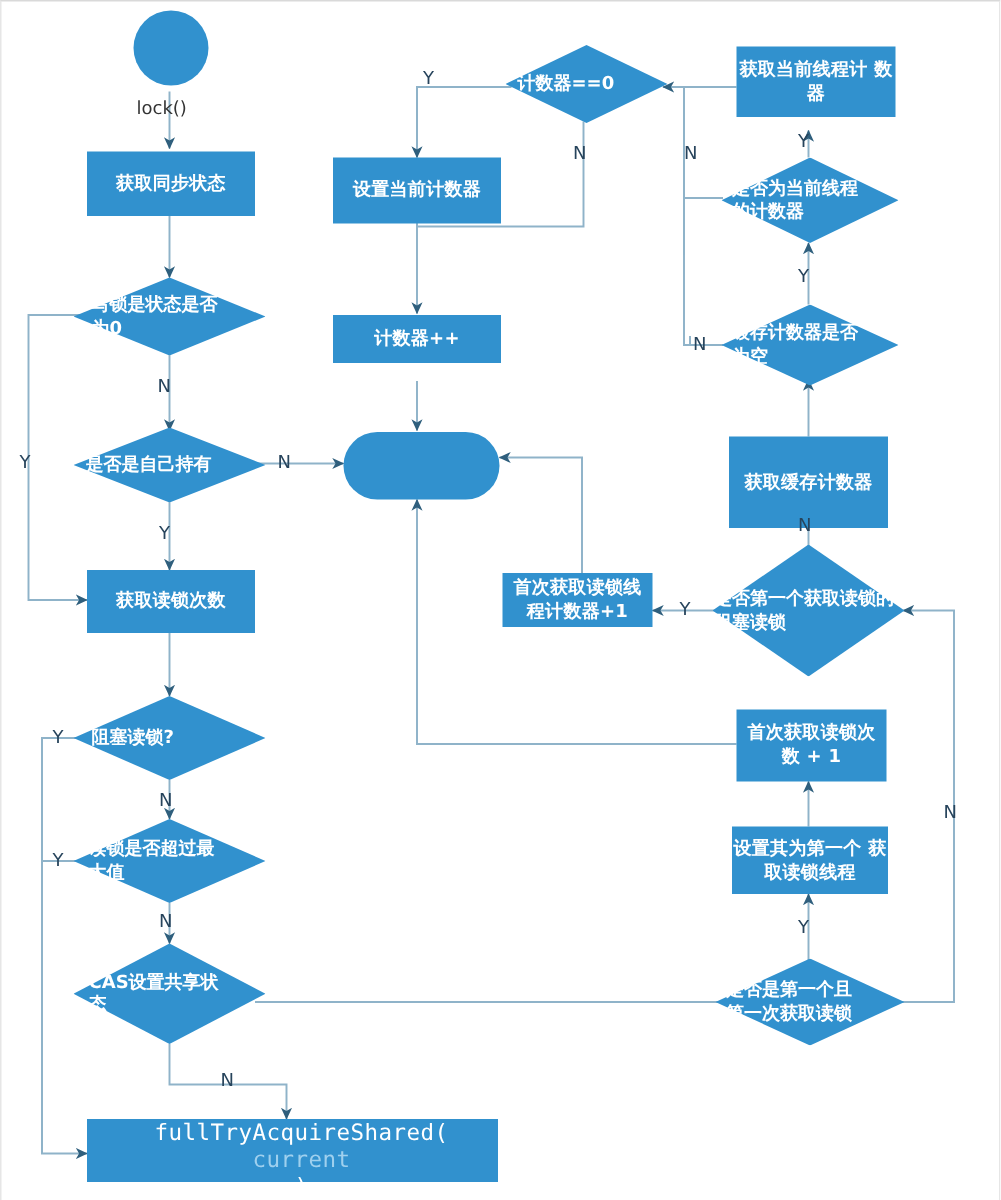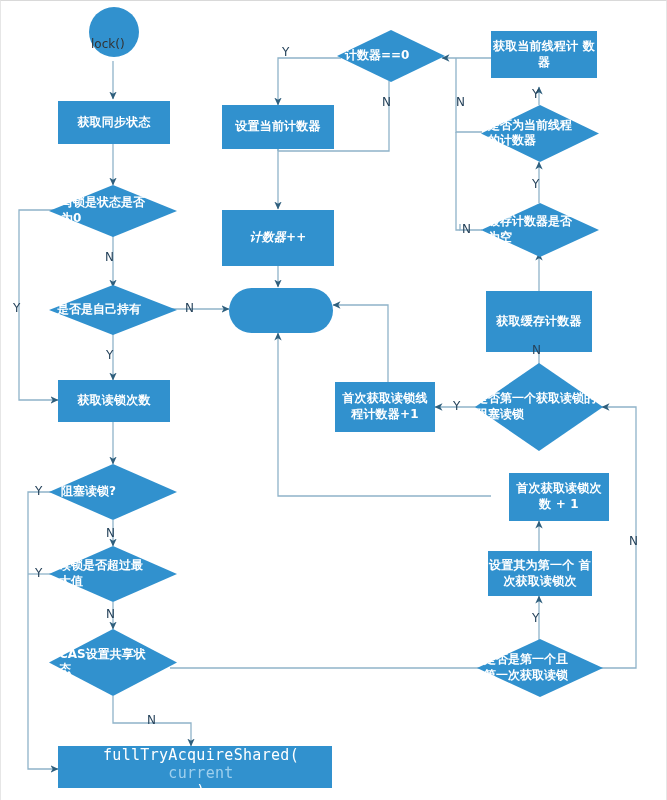--- a/index.html
+++ b/index.html
@@ -151,21 +151,21 @@
 
       <path d="M538,640 L538,595" marker-end="url(#ah)"></path>
 
       <path d="M582,667 L635,667 L635,406 L601,406" marker-end="url(#ah)"></path>
 
     </g>
   </svg>
 
   <div class="node circle" style="left:88px;top:6px;width:50px;height:50px;"></div>
 
-  <div class="start-label" style="left:90px;top:36px;">lock()</div>
+  <div class="start-label" style="left:90px;top:64px;">lock()</div>
 
   <div class="node rect" style="left:57px;top:100px;width:112px;height:43px;">获取同步状态</div>
 
   <div class="diamond-wrap" style="left:48px;top:184px;width:128px;height:52px;">
     <div class="diamond-shape"></div>
     <div class="diamond-label">写锁是状态是否
 为0</div>
   </div>
 
   <div class="diamond-wrap" style="left:48px;top:284px;width:128px;height:50px;">
@@ -195,21 +195,21 @@
   <div class="code-box" style="left:57px;top:745px;width:274px;height:42px;">
     <span>fullTryAcquireShared(</span>
       <span class="code-arg">current</span>
       <span>)</span>
   </div>
 
   <div class="node round" style="left:228px;top:287px;width:104px;height:45px;"></div>
 
   <div class="node rect" style="left:221px;top:104px;width:112px;height:44px;">设置当前计数器</div>
 
-  <div class="node rect" style="left:221px;top:209px;width:112px;height:56px;font-style:italic;">计数器++</div>
+  <div class="node rect" style="left:221px;top:209px;width:112px;height:32px;">计数器++</div>
 
   <div class="diamond-wrap" style="left:336px;top:29px;width:108px;height:52px;">
     <div class="diamond-shape"></div>
     <div class="diamond-label" style="width:92px;">计数器==0</div>
   </div>
 
   <div class="node rect" style="left:490px;top:30px;width:106px;height:47px;">获取当前线程计
 数器</div>
 
   <div class="diamond-wrap" style="left:480px;top:104px;width:118px;height:57px;">
@@ -225,28 +225,28 @@
   </div>
 
   <div class="node rect" style="left:485px;top:290px;width:106px;height:61px;">获取缓存计数器</div>
 
   <div class="diamond-wrap" style="left:474px;top:362px;width:128px;height:88px;">
     <div class="diamond-shape"></div>
     <div class="diamond-label" style="width:126px;">是否第一个获取读锁的
 阻塞读锁</div>
   </div>
 
-  <div class="node rect" style="left:334px;top:381px;width:100px;height:50px;">首次获取读锁线
+  <div class="node rect" style="left:334px;top:381px;width:100px;height:36px;">首次获取读锁线
 程计数器+1</div>
 
-  <div class="node rect" style="left:508px;top:472px;width:100px;height:48px;">首次获取读锁次
+  <div class="node rect" style="left:490px;top:472px;width:100px;height:48px;">首次获取读锁次
 数 + 1</div>
 
   <div class="node rect" style="left:487px;top:550px;width:104px;height:45px;">设置其为第一个
-首次获取读锁次</div>
+获取读锁线程</div>
 
   <div class="diamond-wrap" style="left:476px;top:638px;width:126px;height:58px;">
     <div class="diamond-shape"></div>
     <div class="diamond-label" style="width:112px;">是否是第一个且
 第一次获取读锁</div>
   </div>
 
   <div class="edge-label" style="left:12px;top:300px;">Y</div>
   <div class="edge-label" style="left:104px;top:249px;">N</div>
   <div class="edge-label" style="left:184px;top:300px;">N</div>

